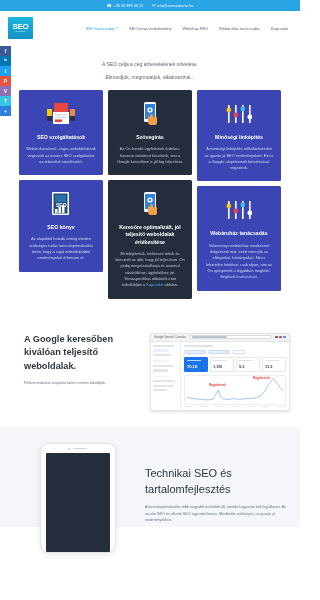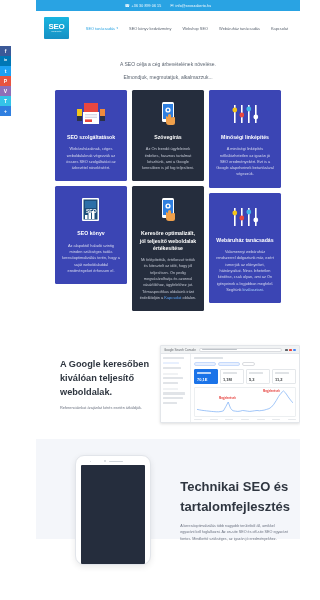--- a/index.html
+++ b/index.html
@@ -2,21 +2,21 @@
 <html><head>
 <meta charset="utf-8">
 <style>
   * { box-sizing: border-box; margin: 0; padding: 0; }
   html, body {
     width: 300px; height: 600px;
     overflow: hidden;
     font-family: "Liberation Sans", sans-serif;
     background: #ffffff;
   }
-  .page { width: 300px; height: 600px; position: relative; overflow: hidden; background:#fff;padding-left:36px; }
+  .page { width: 300px; height: 600px; position: relative; overflow: hidden; background:#fff; }
 
   
   .topbar {
     height: 11px; background: #29a3e3; color:#ffffff;
     display:flex; align-items:center; justify-content:center; gap:9px;
     font-size:3.6px; letter-spacing:.1px;
   }
   .topbar .ti { display:flex; align-items:center; gap:1.8px; white-space:nowrap; }
   .ti-glyph { font-size:4px; line-height:1; }
 
@@ -57,21 +57,21 @@
   .card.blue { background:#3b45b4; }
   .card.dark { background:#252d3d; }
   .card-icon { height:30px; display:flex; align-items:center; justify-content:center; margin-bottom:5px; }
   .card h3 { font-size:5.2px; font-weight:bold; margin-bottom:5px; line-height:1.38; }
   .card p  { font-size:3.9px; line-height:1.62; color:#d6d9ef; }
   .card.dark p { color:#c3c8d4; }
   .card a { color:#5fa8ff; text-decoration:none; }
   .card.blue a { color:#a9d4ff; }
 
   
-  .gsec { margin-top:20px; padding:14px 0 16px; background:#ffffff; display:flex; align-items:center; }
+  .gsec { margin-top:20px; padding:14px 0 16px; background:#ffffff; display:flex; }
   .gsec-left { width:150px; padding-left:24px; }
   .gsec-left h2 { font-size:9.2px; color:#2f3640; font-weight:bold; line-height:1.5; }
   .gsec-left p { font-size:3.8px; color:#6b7280; margin-top:7px; }
   .gsec-right { flex:1; padding-right:0px; }
 
   
   .gsc { width:140px; height:78px; background:#fff; border:0.5px solid #e3e6ea; border-radius:1px; overflow:hidden; box-shadow:0 1px 3px rgba(0,0,0,.13); }
   .gsc-bar { height:8px; background:#f1f3f4; border-bottom:.5px solid #e3e6ea; display:flex; align-items:center; gap:3px; padding:0 3px; }
   .gsc-brand { font-size:3px; color:#5f6368; white-space:nowrap; }
   .gsc-search { flex:1; height:4.5px; background:#fff; border:.4px solid #dadce0; border-radius:2px; display:flex; align-items:center; padding:0 2px; }
@@ -106,21 +106,21 @@
     width:76px; height:110px; background:#ffffff; border-radius:9px;
     border:.8px solid #e2e5ea; box-shadow:0 2px 6px rgba(0,0,0,.09);
     padding:9px 5px 0; position:relative;
   }
   .phone-top { display:flex; align-items:center; justify-content:center; gap:3px; position:absolute; top:4px; left:0; right:0; }
   .phone-cam { width:2px; height:2px; border-radius:50%; background:#cfd4da; }
   .phone-spk { width:14px; height:1.6px; border-radius:1px; background:#cfd4da; }
   .phone-dot { width:1.4px; height:1.4px; border-radius:50%; background:#cfd4da; position:absolute; top:4.3px; left:14px;}
   .phone-screen { width:100%; height:100%; background:#252d3d; border-radius:1px; }
   .tsec-right { flex:1; padding:22px 10px 0 0; }
-  .tsec-right h2 { font-size:13px; color:#2f3640; font-weight:bold; line-height:1.48; }
+  .tsec-right h2 { font-size:11px; color:#2f3640; font-weight:normal; line-height:1.48; }
   .tsec-right p { font-size:3.7px; color:#6b7280; line-height:1.75; margin-top:7px; }
 </style>
 </head>
 <body>
 
 <div class="page">
 
   <div class="topbar">
     <span class="ti">
       <span class="ti-glyph">☎</span>

